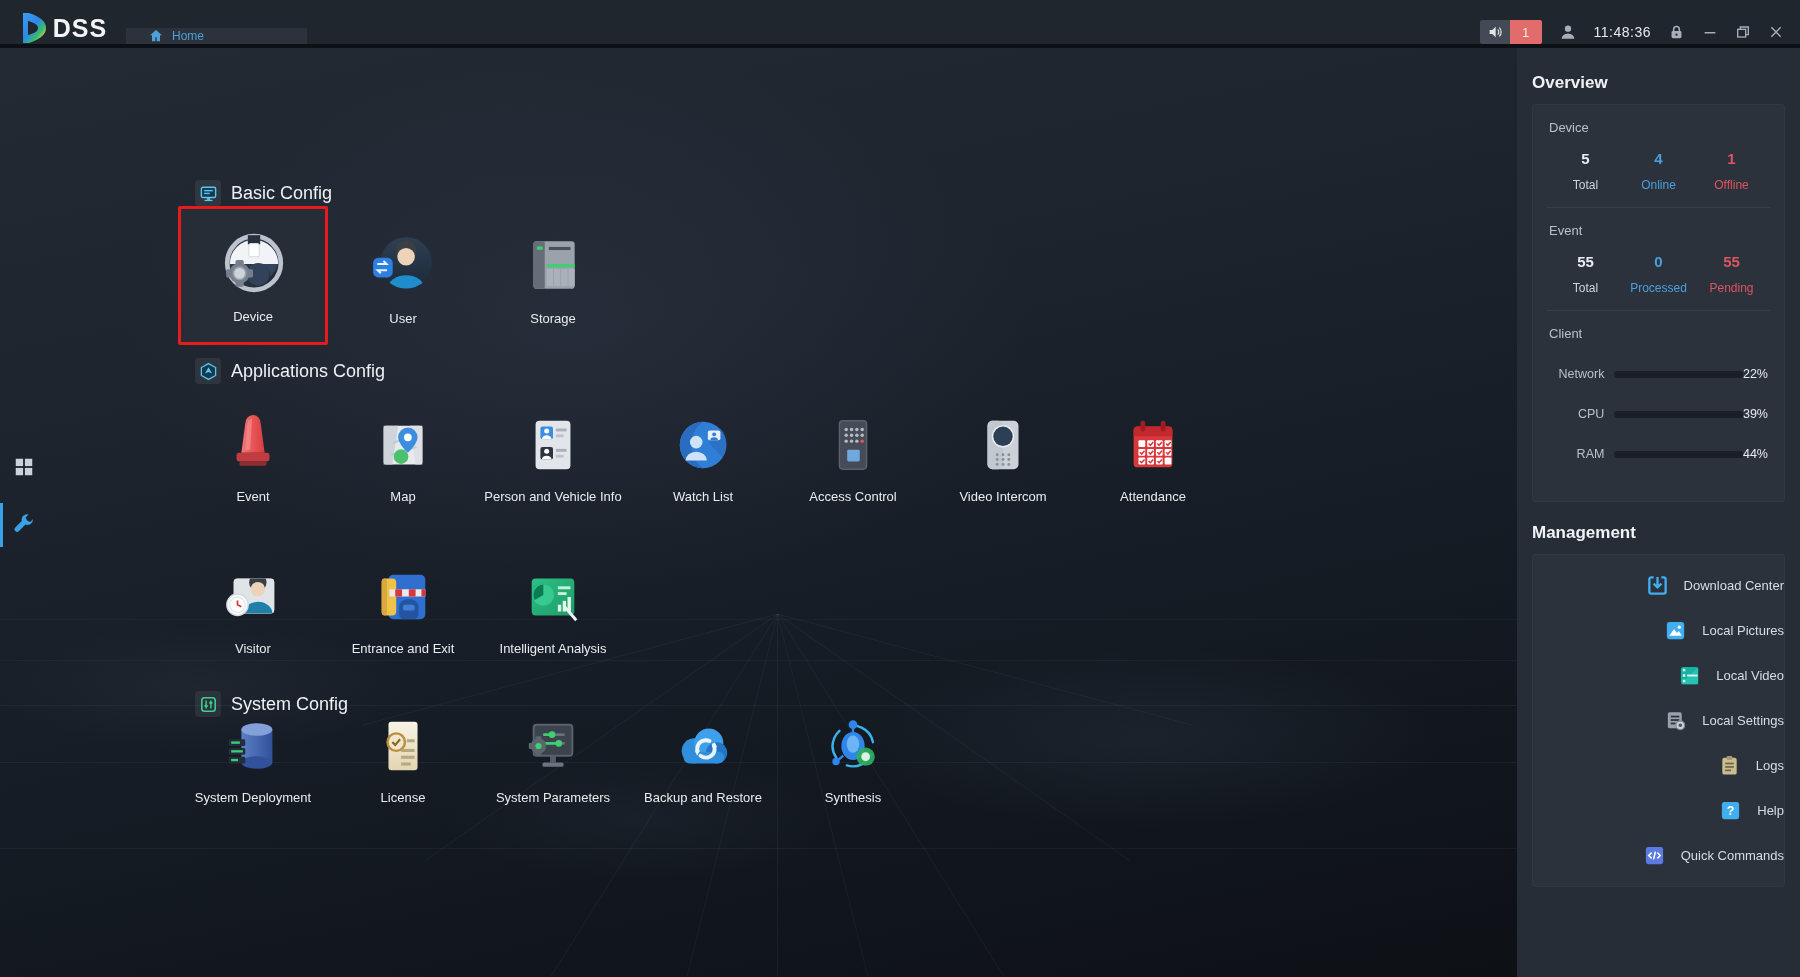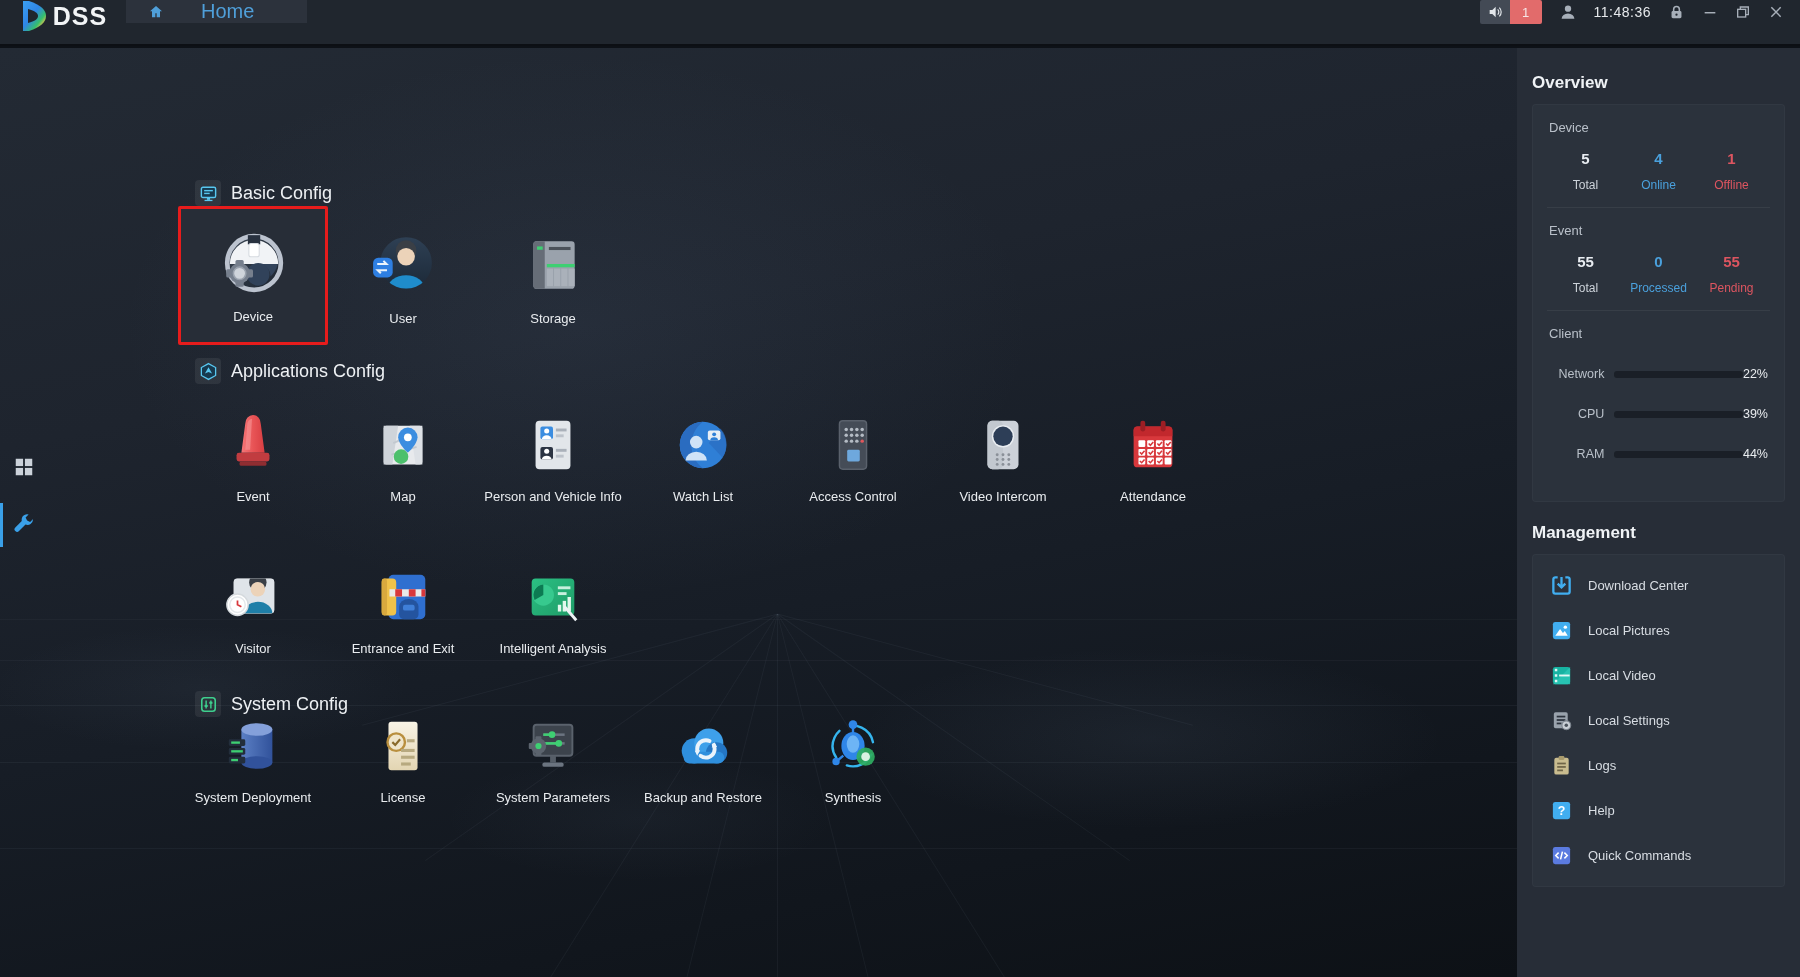--- a/index.html
+++ b/index.html
@@ -1,27 +1,27 @@
 <!DOCTYPE html>
 <html><head>
 <meta charset="utf-8">
 <style>
   * { margin:0; padding:0; box-sizing:border-box; }
   html,body { width:1800px; height:977px; overflow:hidden; background:#0d1117;
     font-family:"Liberation Sans", sans-serif; -webkit-font-smoothing:antialiased; }
 
   
   .topbar { position:absolute; left:0; top:0; width:1800px; height:46px;
-    background:#20262e; display:flex; align-items:flex-start; z-index:50;
+    background:#20262e; display:flex; align-items:flex-end; z-index:50;
     border-bottom:2px solid #0c0f14; }
   .logo { width:126px; display:flex; align-items:center; justify-content:center; gap:4px; }
   .logo-text { color:#f2f4f6; font-size:25px; font-weight:bold; letter-spacing:1px; }
   .tab { width:181px; background:#2c323c; display:flex; align-items:center; gap:8px;
     padding-left:22px; cursor:pointer; }
-  .tab-label { color:#4f9fd9; font-size:20px;margin-left:29px; }
+  .tab-label { color:#4f9fd9; font-size:12px; }
   .topbar-right { margin-left:auto; display:flex; align-items:center; gap:17px; padding-right:16px; }
   .speaker-group { display:flex; align-items:center; }
   .speaker-btn { width:30px; height:24px; background:#434a55; border-radius:2px 0 0 2px;
     display:flex; align-items:center; justify-content:center; cursor:pointer; }
   .alarm-badge { min-width:32px; height:24px; background:#e26b6b; border-radius:0 2px 2px 0;
     color:#f6e6e6; font-size:13px; display:flex; align-items:center; justify-content:center; cursor:pointer; }
   .tb-icon { display:flex; align-items:center; justify-content:center; cursor:pointer; }
   .clock { color:#e6e9ec; font-size:14px; letter-spacing:.5px; }
 
   
@@ -74,21 +74,21 @@
   .stat-label { font-size:12px; margin-top:11px; }
   .divider { height:1px; background:rgba(255,255,255,.06); margin:15px -2px; }
   .meters { margin-top:12px; padding-bottom:8px; }
   .meter-row { display:flex; align-items:center; margin:26px 0; }
   .meter-label { width:56px; text-align:right; color:#b9c0c9; font-size:12.5px; }
   .meter-track { width:130px; height:7px; background:#1a1f27; border-radius:3px; margin-left:10px;
     overflow:hidden; }
   .meter-fill { height:7px; border-radius:3px; }
   .meter-pct { margin-left:auto; color:#e9ecef; font-size:12.5px; }
   #management-card { padding:8px 0; }
-  .mg-item { height:45px; display:flex; align-items:center; gap:15px; padding-left:17px; cursor:pointer; }
+  .mg-item { height:45px; display:flex; align-items:center; gap:15px; padding-left:17px; cursor:pointer;justify-content:flex-end; }
   .mg-label { color:#d8dde3; font-size:13px; }
 </style>
 </head>
 <body>
 
 <div class="topbar">
   <div class="logo">
     <svg width="30" height="32" viewBox="0 0 30 32">
       <defs>
           <linearGradient id="lg1" x1="0" y1="0" x2="1" y2="1">

